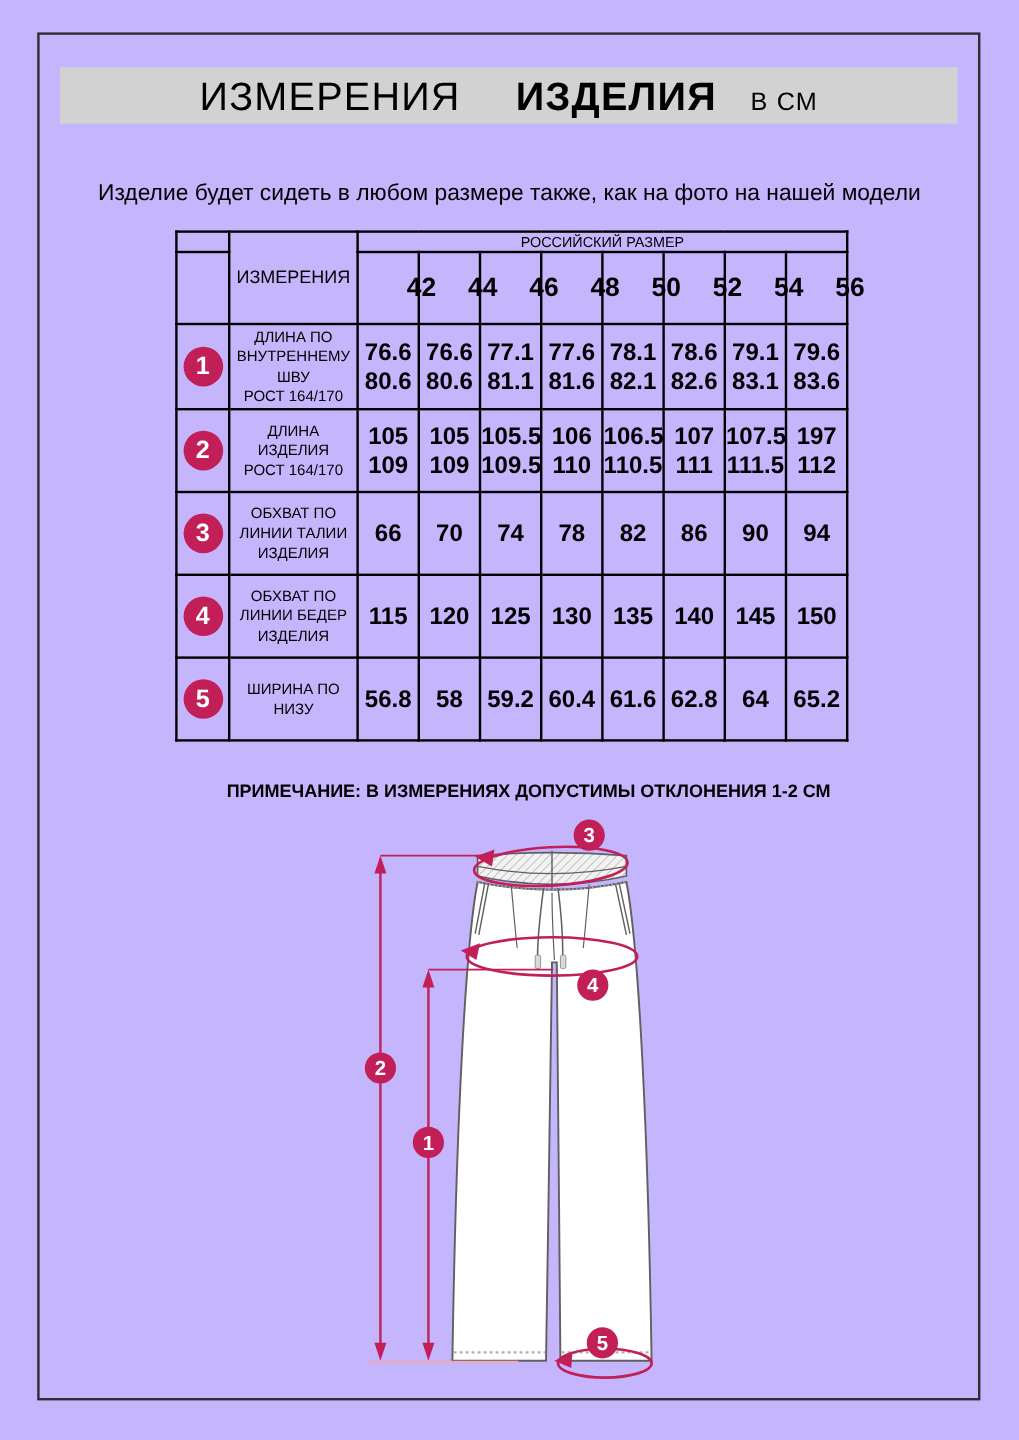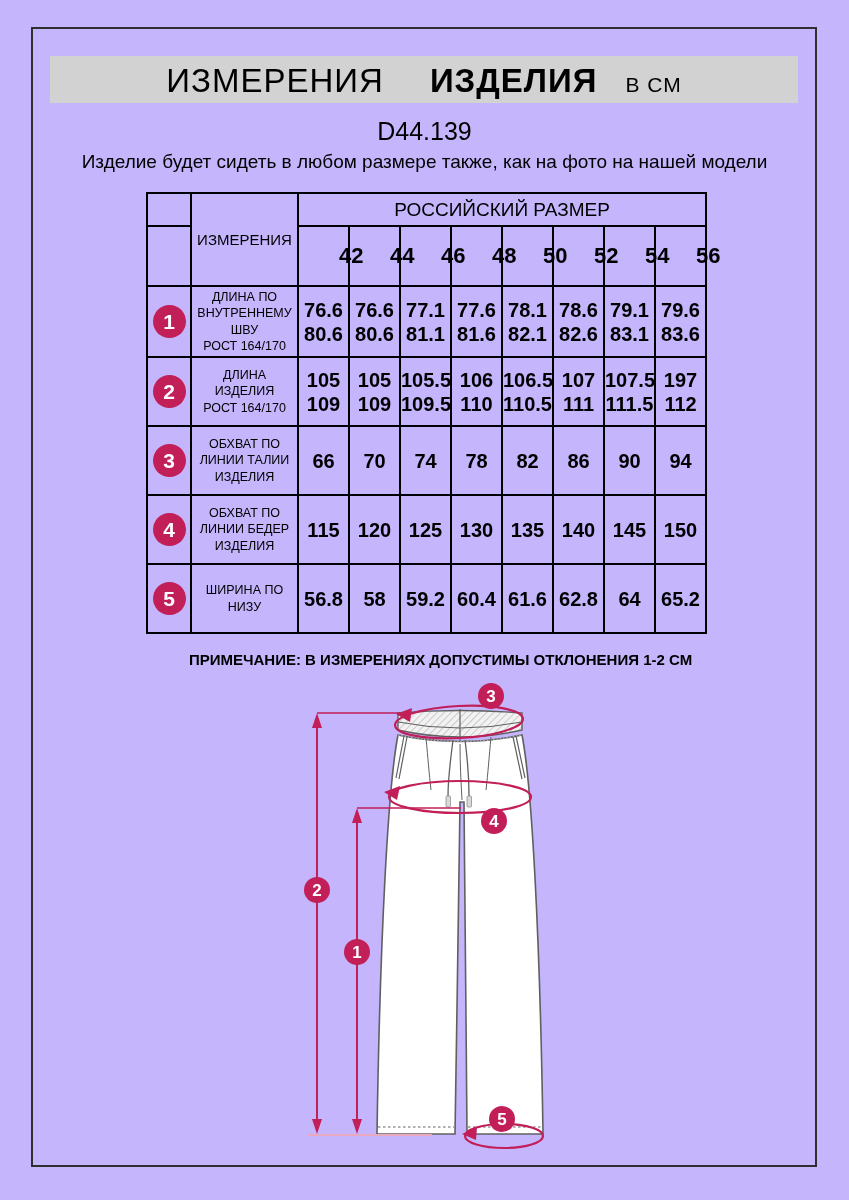--- a/index.html
+++ b/index.html
@@ -22,21 +22,21 @@
   .product-code{position:absolute;left:0;top:117px;width:849px;text-align:center;font-size:25px;}
   .subtitle{position:absolute;left:0;top:151px;width:849px;text-align:center;font-size:19px;}
   .note{position:absolute;left:0;top:651px;width:849px;text-align:center;font-size:15px;font-weight:700;padding-left:32px;}
 
   
   .table-wrap{position:absolute;left:146px;top:192px;}
   table.size-table{border-collapse:collapse;table-layout:fixed;width:559px;}
   table.size-table td{border:2px solid #000;text-align:center;vertical-align:middle;
     font-family:"Liberation Sans","DejaVu Sans",sans-serif;}
   td.nob{border:none;background:transparent;}
-  td.ghead{height:33px;font-size:19px;}
+  td.ghead{height:17px;font-size:12px;}
   td.size{height:60px;font-size:22px;font-weight:700;padding-left:40px;}
   td.lbl{font-size:12.5px;line-height:1.3;white-space:pre-line;padding:2px;}
   td.val{font-size:20px;line-height:1.2;white-space:pre-line;font-weight:bold;}
   tr.data td{height:69px;}
   .badge{width:33px;height:33px;border-radius:50%;background:var(--accent);color:#fff;
     display:flex;align-items:center;justify-content:center;font-size:21px;font-weight:700;margin:0 auto;}
 
   
   .drawing{position:absolute;left:280px;top:678px;width:322px;height:482px;}
   .g-line{stroke:var(--line);fill:none;}
@@ -53,21 +53,20 @@
 
 <div class="page">
   <div class="page-border"></div>
 
   <div class="header-bar">
     <span class="title-main">ИЗМЕРЕНИЯ</span>
     <span class="title-bold">ИЗДЕЛИЯ</span>
     <span class="title-unit">В СМ</span>
   </div>
 
-  <div class="product-code">D44.139</div>
   <div class="subtitle">Изделие будет сидеть в любом размере также, как на фото на нашей модели</div>
 
   <div class="table-wrap">
     <table class="size-table">
       <colgroup>
         <col style="width:44px">
           <col style="width:107px">
         <col style="width:51px">
           <col style="width:51px">
           <col style="width:51px">

